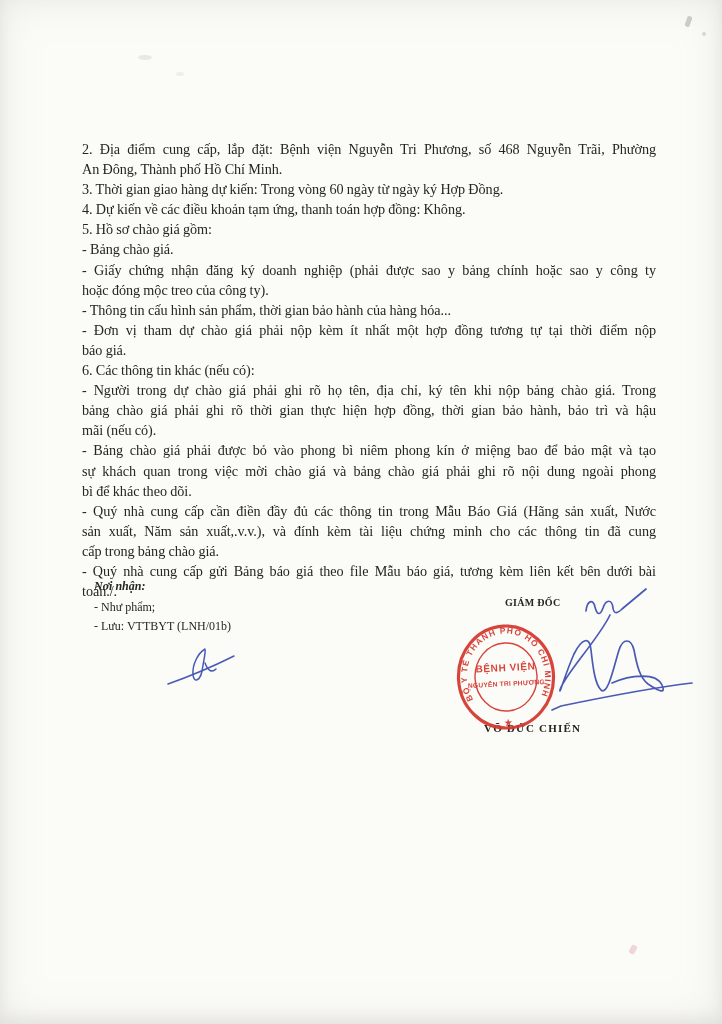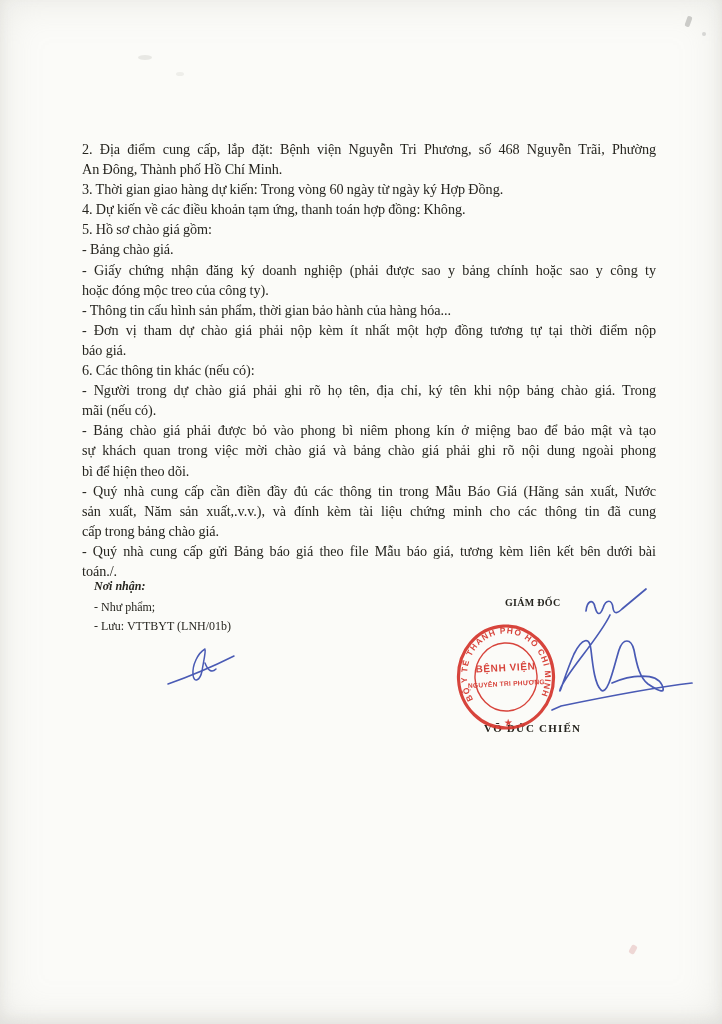--- a/index.html
+++ b/index.html
@@ -54,24 +54,25 @@
       <div class="line">4. Dự kiến về các điều khoản tạm ứng, thanh toán hợp đồng: Không.</div>
       <div class="line">5. Hồ sơ chào giá gồm:</div>
       <div class="line">- Bảng chào giá.</div>
       <div class="line just">- Giấy chứng nhận đăng ký doanh nghiệp (phải được sao y bảng chính hoặc sao y công ty</div>
       <div class="line">hoặc đóng mộc treo của công ty).</div>
       <div class="line">- Thông tin cấu hình sản phẩm, thời gian bảo hành của hàng hóa...</div>
       <div class="line just">- Đơn vị tham dự chào giá phải nộp kèm ít nhất một hợp đồng tương tự tại thời điểm nộp</div>
       <div class="line">báo giá.</div>
       <div class="line">6. Các thông tin khác (nếu có):</div>
       <div class="line just">- Người trong dự chào giá phải ghi rõ họ tên, địa chỉ, ký tên khi nộp bảng chào giá. Trong</div>
+      <div class="line just">bảng chào giá phải ghi rõ thời gian thực hiện hợp đồng, thời gian bảo hành, bảo trì và hậu</div>
       <div class="line">mãi (nếu có).</div>
       <div class="line just">- Bảng chào giá phải được bỏ vào phong bì niêm phong kín ở miệng bao để bảo mật và tạo</div>
       <div class="line just">sự khách quan trong việc mời chào giá và bảng chào giá phải ghi rõ nội dung ngoài phong</div>
-      <div class="line">bì để hiện theo dõi.</div>
+      <div class="line">bì để khác theo dõi.</div>
       <div class="line just">- Quý nhà cung cấp cần điền đầy đủ các thông tin trong Mẫu Báo Giá (Hãng sản xuất, Nước</div>
       <div class="line just">sản xuất, Năm sản xuất,.v.v.), và đính kèm tài liệu chứng minh cho các thông tin đã cung</div>
       <div class="line">cấp trong bảng chào giá.</div>
       <div class="line just">- Quý nhà cung cấp gửi Bảng báo giá theo file Mẫu báo giá, tương kèm liên kết bên dưới bài</div>
       <div class="line">toán./.</div>
     </div>
 
   <div class="recipients">
     <div class="title">Nơi nhận:</div>
     <div>- Như phẩm;</div>

